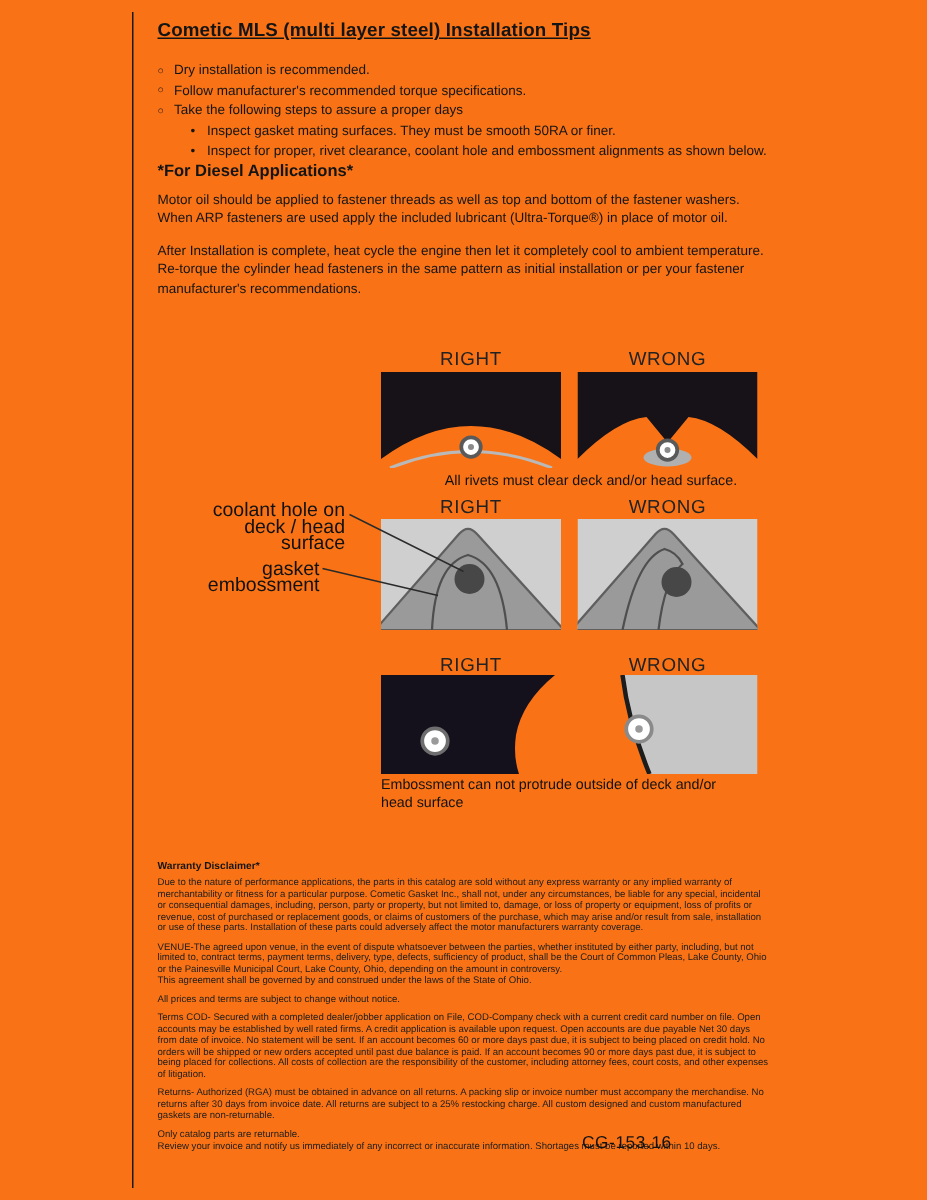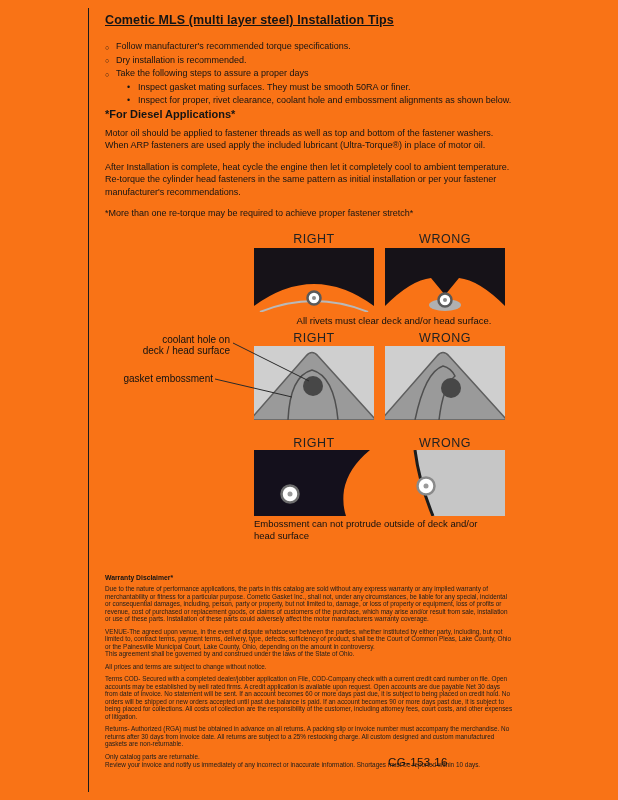--- a/index.html
+++ b/index.html
@@ -26,50 +26,49 @@
   .body-para { font-size:9px; line-height:12.5px; margin-bottom:9px; width:408px; }
   .retorque-note { font-size:9px; line-height:12.5px; margin-top:2px; }
 
   .diagrams { position:absolute; left:17px; top:228px; width:618px; height:322px; }
   .diagrams .abs { position:absolute; }
   .rw-label { width:120px; text-align:center; font-size:12.5px; letter-spacing:0.5px; color:#222; }
   .col-right { left:237px; }
   .col-wrong { left:368px; }
   .diag-img { width:120px; display:block; }
   .diag-caption { font-size:9.5px; line-height:11.5px; color:#111; }
-  .leader-label { font-size:10px; line-height:11px; text-align:right; color:#111; }
+  .leader-label { font-size:13px; line-height:11px; text-align:right; color:#111; }
   .leader-overlay { position:absolute; left:0; top:0; pointer-events:none; }
 
   .legal { position:absolute; left:105px; top:574px; width:409px; }
   .legal-heading { font-size:6.8px; font-weight:bold; margin-bottom:4px; }
   .legal p { font-size:6.4px; line-height:7.5px; margin-bottom:5px; white-space:pre-line; color:#1c1c1c; }
   .legal p.tight { margin-bottom:1px; }
   .doc-number { position:absolute; left:388px; top:756px; font-size:11.5px; letter-spacing:0.4px; color:#111; }
 </style>
 </head>
 <body>
 
 <div class="page">
   <div class="left-rule"></div>
 
   <div class="content">
     <h1 class="doc-title">Cometic MLS (multi layer steel) Installation Tips</h1>
 
     <ul class="bullet-list">
+      <li class="b1">Dry installation is recommended.</li>
       <li class="b1">Follow manufacturer's recommended torque specifications.</li>
-      <li class="b1">Dry installation is recommended.</li>
       <li class="b1">Take the following steps to assure a proper days</li>
       <li class="b2">Inspect gasket mating surfaces.  They must be smooth 50RA or finer.</li>
       <li class="b2">Inspect for proper, rivet clearance, coolant hole and embossment alignments as shown below.</li>
     </ul>
 
     <h2 class="diesel-heading">*For Diesel Applications*</h2>
     <p class="body-para">Motor oil should be applied to fastener threads as well as top and bottom of the fastener washers. When ARP fasteners are used apply the included lubricant (Ultra-Torque®) in place of motor oil.</p>
     <p class="body-para">After Installation is complete, heat cycle the engine then let it completely cool to ambient temperature. Re-torque the cylinder head fasteners in the same pattern as initial installation or per your fastener manufacturer's recommendations.</p>
-    <p class="retorque-note">*More than one re-torque may be required to achieve proper fastener stretch*</p>
   </div>
 
   <div class="diagrams">
 
     <div class="abs rw-label col-right" style="top:4px;">RIGHT</div>
     <div class="abs rw-label col-wrong" style="top:4px;">WRONG</div>
 
     <svg class="abs diag-img col-right" style="top:20px;" width="120" height="64" viewBox="0 0 120 64">
       <path d="M0,0 H120 V58 Q60,14 0,58 Z" fill="#161218"></path>
       <path d="M6,64 Q60,42 114,64" fill="none" stroke="#b9b9b9" stroke-width="2"></path>

